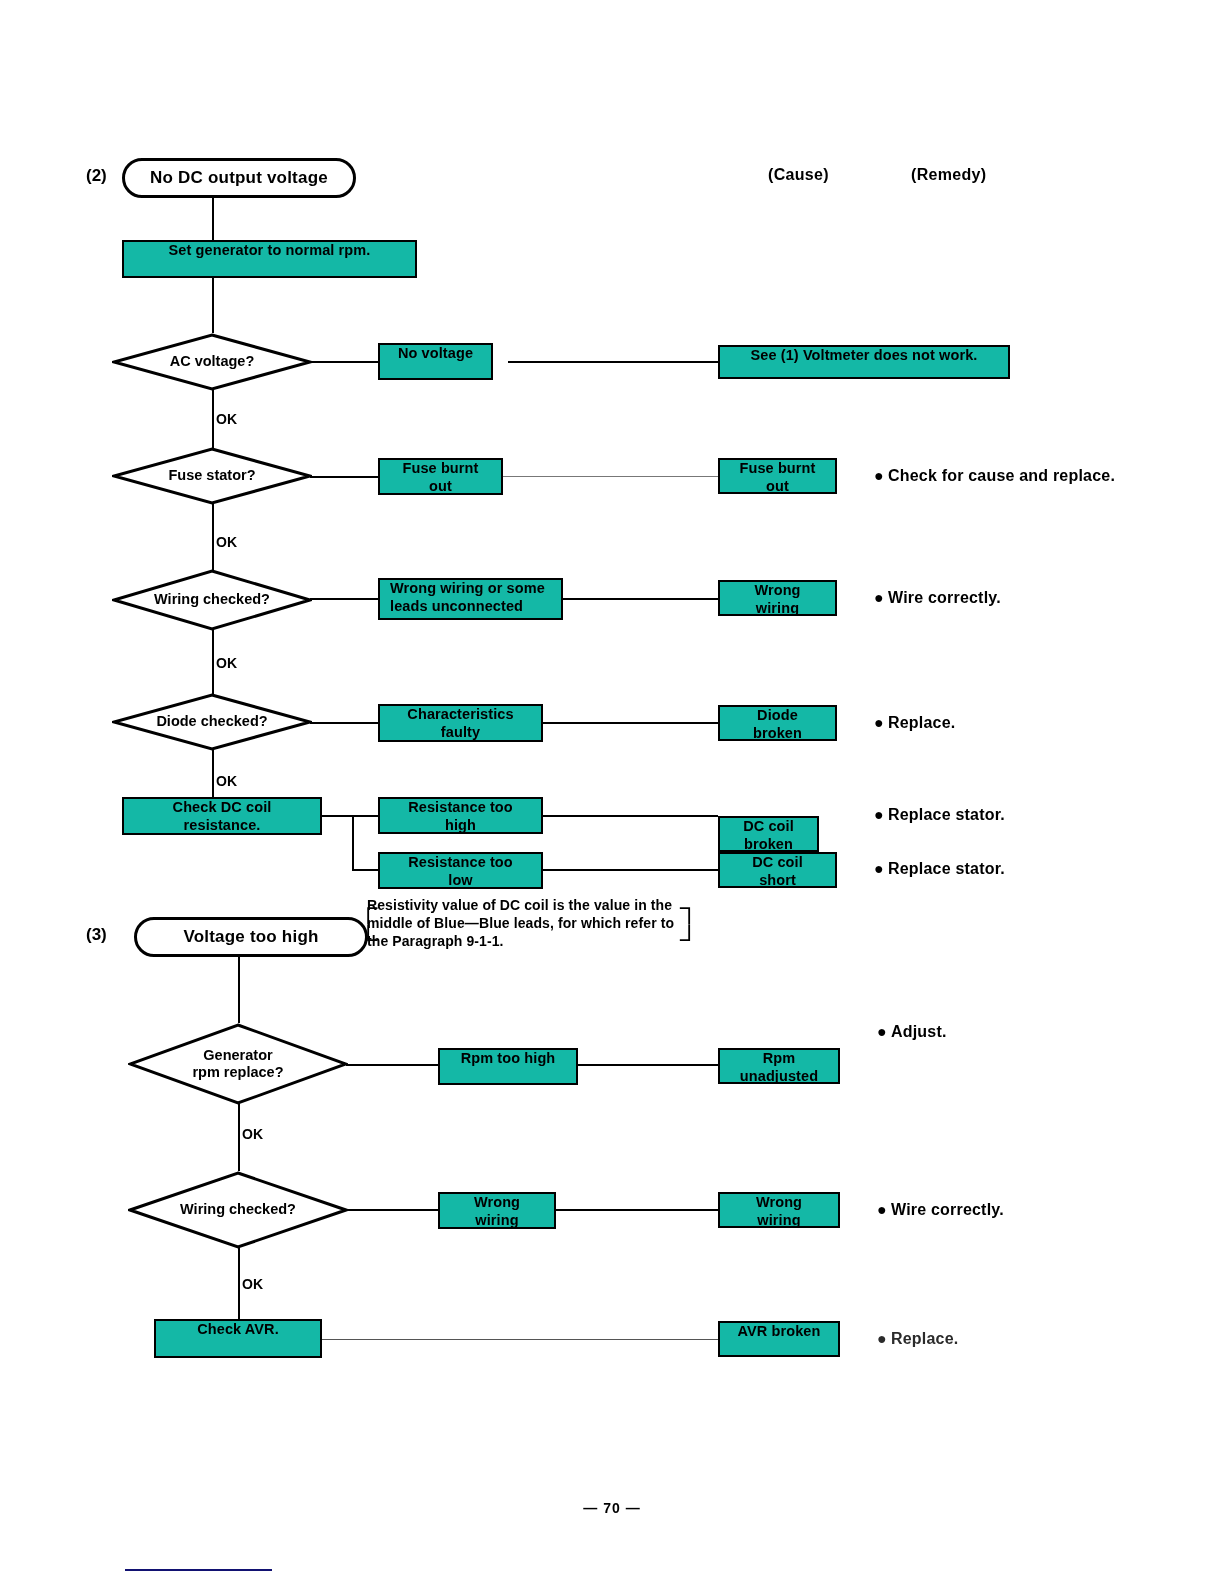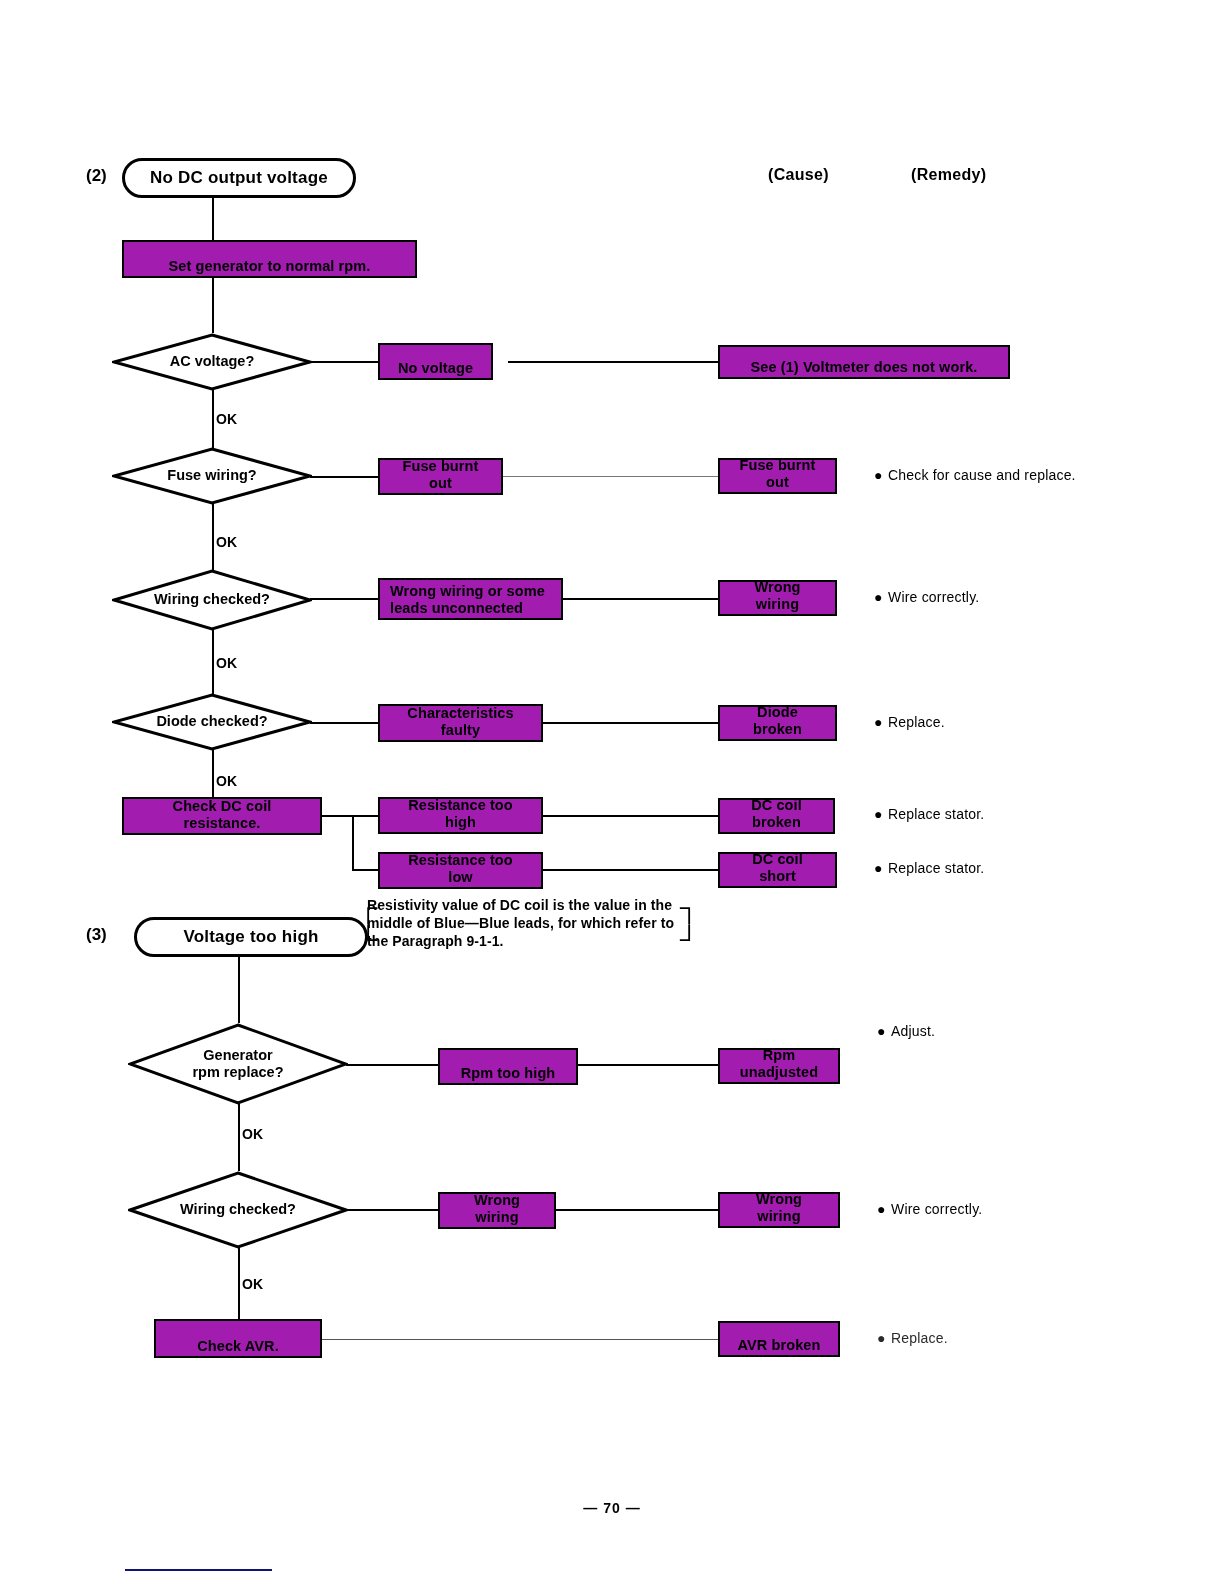--- a/index.html
+++ b/index.html
@@ -19,24 +19,24 @@
     position: absolute;
     left: 0; top: 0;
     width: 1224px;
     height: 1584px;
   }
 
   
   .rect {
     position: absolute;
     border: 2px solid #000;
-    background: #a21caf;
+    background: #14b8a6;
     box-sizing: border-box;
     display: flex;
-    align-items: flex-end;
+    align-items: flex-start;
     justify-content: center;
     text-align: center;
     font-size: 14.5px;
     font-weight: 600;
     letter-spacing: 0.1px;
     line-height: 1.22;
     padding: 0 16px;
   }
   .rect.left-align {
     justify-content: flex-start;
@@ -107,22 +107,22 @@
     font-weight: bold;
     letter-spacing: 0.3px;
   }
   .sec-num {
     position: absolute;
     font-size: 17px;
     font-weight: bold;
   }
   .remedy {
     position: absolute;
-    font-size: 14px;
-    font-weight: 400;
+    font-size: 16px;
+    font-weight: 700;
     letter-spacing: 0.2px;
     white-space: nowrap;
   }
   .remedy .bullet {
     display: inline-block;
     width: 14px;
   }
   .note {
     position: absolute;
     font-size: 14px;
@@ -190,21 +190,21 @@
   </div>
 
   <div class="vline" style="left:212px; top:389px; height:62px;"></div>
   <div class="ok-label" style="left:216px; top:411px;">OK</div>
 
   <div class="diamond" style="left:112px; top:447px; width:200px; height:58px;">
     <svg class="dia-shape" viewBox="0 0 200 58" preserveAspectRatio="none">
       <polygon points="100,2 198,29 100,56 2,29" fill="#fff" stroke="#000" stroke-width="3"></polygon>
     </svg>
     <div class="dia-label">
-        <span>Fuse wiring?</span>
+        <span>Fuse stator?</span>
       </div>
   </div>
   <div class="hline" style="left:310px; top:476px; width:68px;"></div>
   <div class="rect" style="left:378px; top:458px; width:125px; height:37px;">
     <span>Fuse burnt out</span>
   </div>
   <div class="hline" style="left:503px; top:476px; width:215px; border-top-width:1px; border-top-color:#777;"></div>
   <div class="rect" style="left:718px; top:458px; width:119px; height:36px;">
     <span>Fuse burnt out</span>
   </div>
@@ -268,21 +268,21 @@
 
   <div class="hline" style="left:322px; top:815px; width:30px;"></div>
   <div class="vline" style="left:352px; top:815px; height:55px;"></div>
   <div class="hline" style="left:352px; top:815px; width:26px;"></div>
   <div class="hline" style="left:352px; top:869px; width:26px;"></div>
 
   <div class="rect" style="left:378px; top:797px; width:165px; height:37px;">
     <span>Resistance too high</span>
   </div>
   <div class="hline" style="left:543px; top:815px; width:175px;"></div>
-  <div class="rect" style="left:718px; top:798px; width:117px; height:36px;">
+  <div class="rect" style="left:718px; top:816px; width:101px; height:36px;">
     <span>DC coil broken</span>
   </div>
   <div class="remedy" style="left:874px; top:806px;">
     <span class="bullet">●</span><span>Replace stator.</span>
   </div>
 
   <div class="rect" style="left:378px; top:852px; width:165px; height:37px;">
     <span>Resistance too low</span>
   </div>
   <div class="hline" style="left:543px; top:869px; width:175px;"></div>

